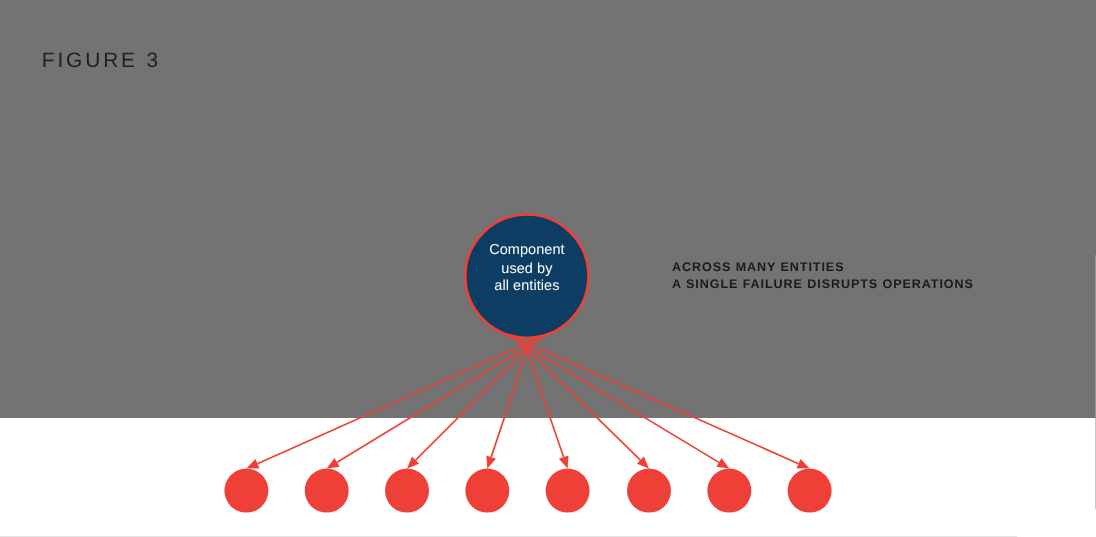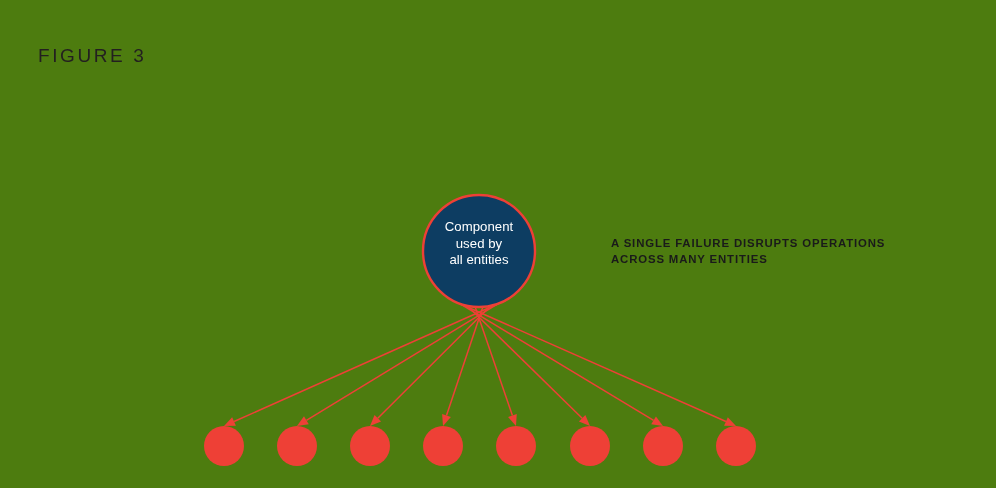--- a/index.html
+++ b/index.html
@@ -12,22 +12,22 @@
     background: #ffffff;
     font-family: "Liberation Sans", sans-serif;
     overflow: hidden;
     position: relative;
   }
 
   #figure-root {
     position: absolute;
     left: 0; top: 0;
     width: 996px;
-    height: 488px;
-    background: #4d7c0f;
+    height: 380px;
+    background: #737373;
   }
 
   
   .fig-eyebrow {
     position: absolute;
     left: 38px;
     top: 46px;
     font-size: 19px;
     font-weight: 400;
     letter-spacing: 2.6px;
@@ -133,17 +133,17 @@
       </g>
   </svg>
 
   <div class="hub-label">
     <span class="hub-line">Component</span>
     <span class="hub-line">used by</span>
     <span class="hub-line">all entities</span>
   </div>
 
   <div class="side-caption">
+    <span class="cap-line">ACROSS MANY ENTITIES</span>
     <span class="cap-line">A SINGLE FAILURE DISRUPTS OPERATIONS</span>
-    <span class="cap-line">ACROSS MANY ENTITIES</span>
   </div>
 
 </div>
 
 </body></html>

